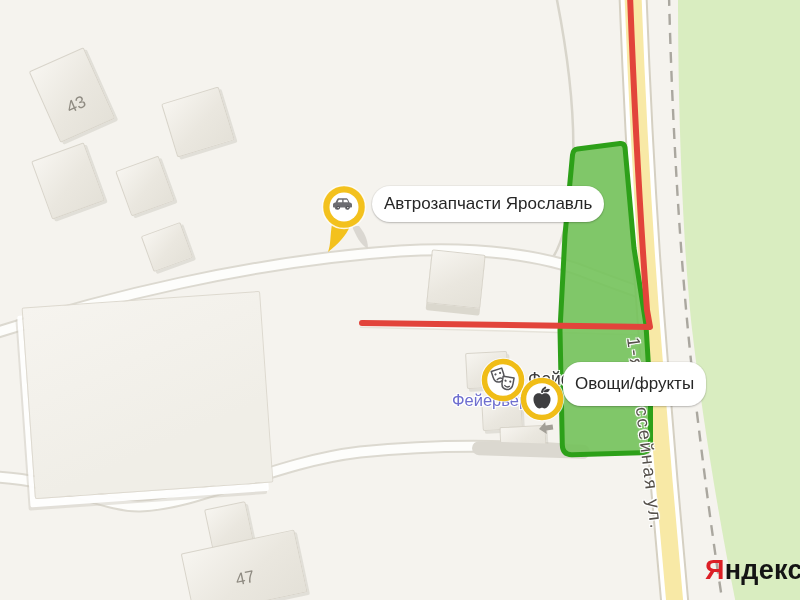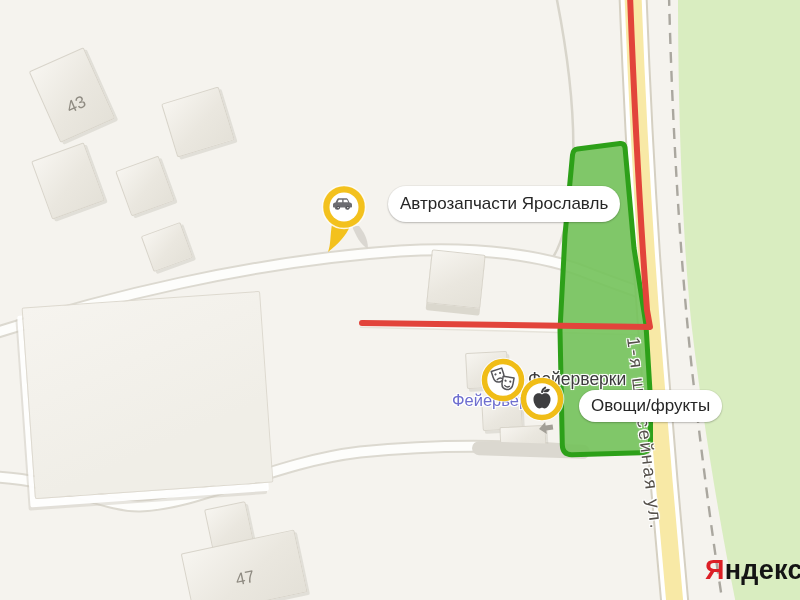--- a/index.html
+++ b/index.html
@@ -44,24 +44,23 @@
     position:absolute;left:643px;top:336px;transform-origin:0 0;
     transform:rotate(83deg);font-size:18px;letter-spacing:2.5px;
     color:#55504a;font-weight:500;white-space:nowrap;
   }
 
   
   .bubble{
     position:absolute;background:#fff;border-radius:18px;padding:8px 12px;
     font-size:17px;color:#262626;white-space:nowrap;
     box-shadow:0 1px 2px rgba(0,0,0,.22),0 0 0 1px rgba(0,0,0,.035);
-    margin-left:16px;
   }
   .bubble-autoparts{left:372px;top:186px;}
-  .bubble-produce{left:563px;top:390px;padding:6px 12px;}
+  .bubble-produce{left:563px;top:362px;padding:12px 12px;}
 
   .marker{position:absolute;}
 
   
   .ylogo{position:absolute;left:705px;top:555px;font-size:27px;font-weight:600;
     letter-spacing:.3px;white-space:nowrap;}
   .ylogo .ya{color:#dc1f26;}
   .ylogo .rest{color:#141414;}
 </style>
 </head>

